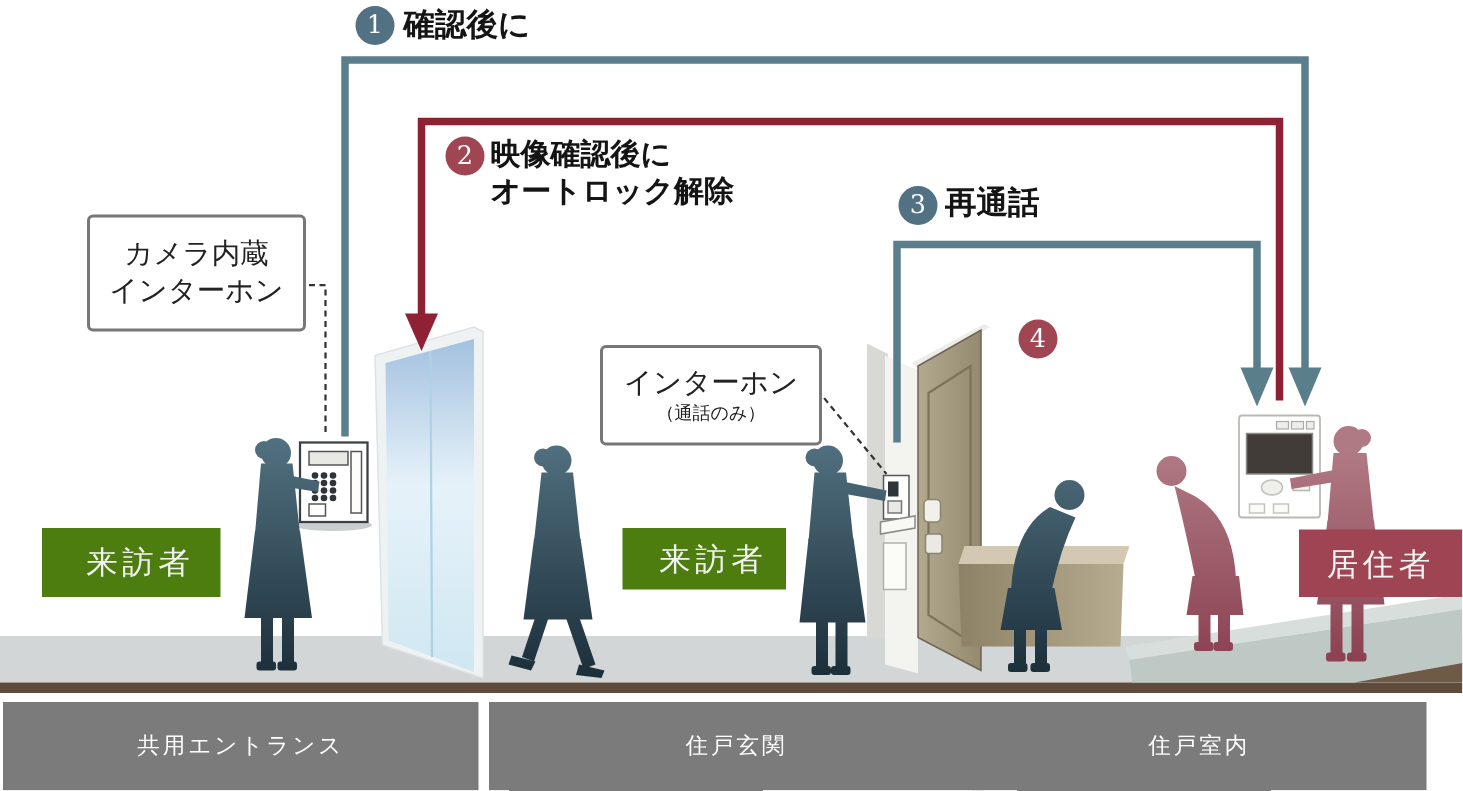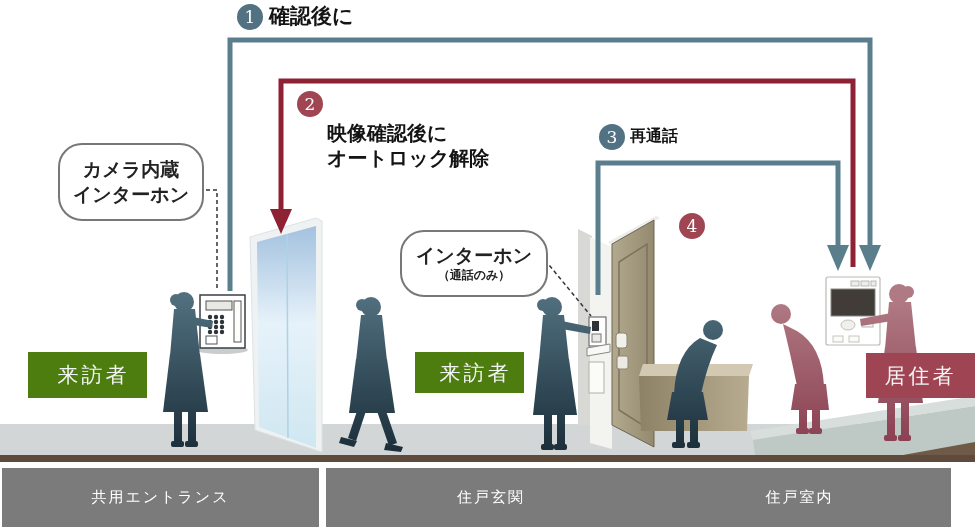--- a/index.html
+++ b/index.html
@@ -17,25 +17,24 @@
   .c-blue{background:#527183;}
   .c-red{background:#a04653;}
   .step-label{
     position:absolute;color:#141414;font-weight:700;
     font-size:20px;line-height:25px;white-space:nowrap;
     font-family:"DejaVu Serif","Liberation Serif",serif;
   }
   
   .callout{
     position:absolute;background:#fff;border:2.5px solid #777;
-    border-radius:24px;display:flex;flex-direction:column;
+    border-radius:4px;display:flex;flex-direction:column;
     justify-content:center;text-align:center;
     color:#222;font-size:19px;line-height:1.32;
     font-family:"DejaVu Serif","Liberation Serif",serif;
-    font-weight:bold;
   }
   .callout .small{font-size:12px;}
   
   .badge{
     position:absolute;display:flex;align-items:center;justify-content:center;
     color:#f2f4f4;font-size:21px;letter-spacing:3px;
     font-family:"DejaVu Serif","Liberation Serif",serif;
   }
   .b-blue{background:#4d7c0f;padding-left:12px;}
   .b-red{background:#9e4452;}
@@ -236,27 +235,27 @@
     <g>
       <path d="M598,295 L598,163 L838,163 L838,247" stroke="#5b7e8d" stroke-width="5" fill="none"></path>
       <polygon points="827,245 849,245 838,271" fill="#5b7e8d"></polygon>
     </g>
   </svg>
 
   <div class="step-circle c-blue" style="left:237px;top:4px;">1</div>
   <div class="step-label" style="left:269px;top:3px;font-size:21px;">確認後に</div>
 
   <div class="step-circle c-red" style="left:297px;top:91px;">2</div>
-  <div class="step-label" style="left:327px;top:90px;margin-top:31px;">
+  <div class="step-label" style="left:327px;top:90px;">
     <div>映像確認後に</div>
     <div>オートロック解除</div>
   </div>
 
   <div class="step-circle c-blue" style="left:599px;top:124px;">3</div>
-  <div class="step-label" style="left:630px;top:123px;font-size:16px;font-family:Liberation Serif, serif;">再通話</div>
+  <div class="step-label" style="left:630px;top:123px;font-size:21px;font-family:Liberation Serif, serif;">再通話</div>
 
   <div class="step-circle c-red" style="left:679px;top:213px;">4</div>
 
   <div class="callout" style="left:58px;top:143px;width:142px;height:74px;">
     <div>カメラ内蔵</div>
     <div>インターホン</div>
   </div>
   <div class="callout" style="left:400px;top:230px;width:144px;height:63px;">
     <div>インターホン</div>
     <div class="small">（通話のみ）</div>

